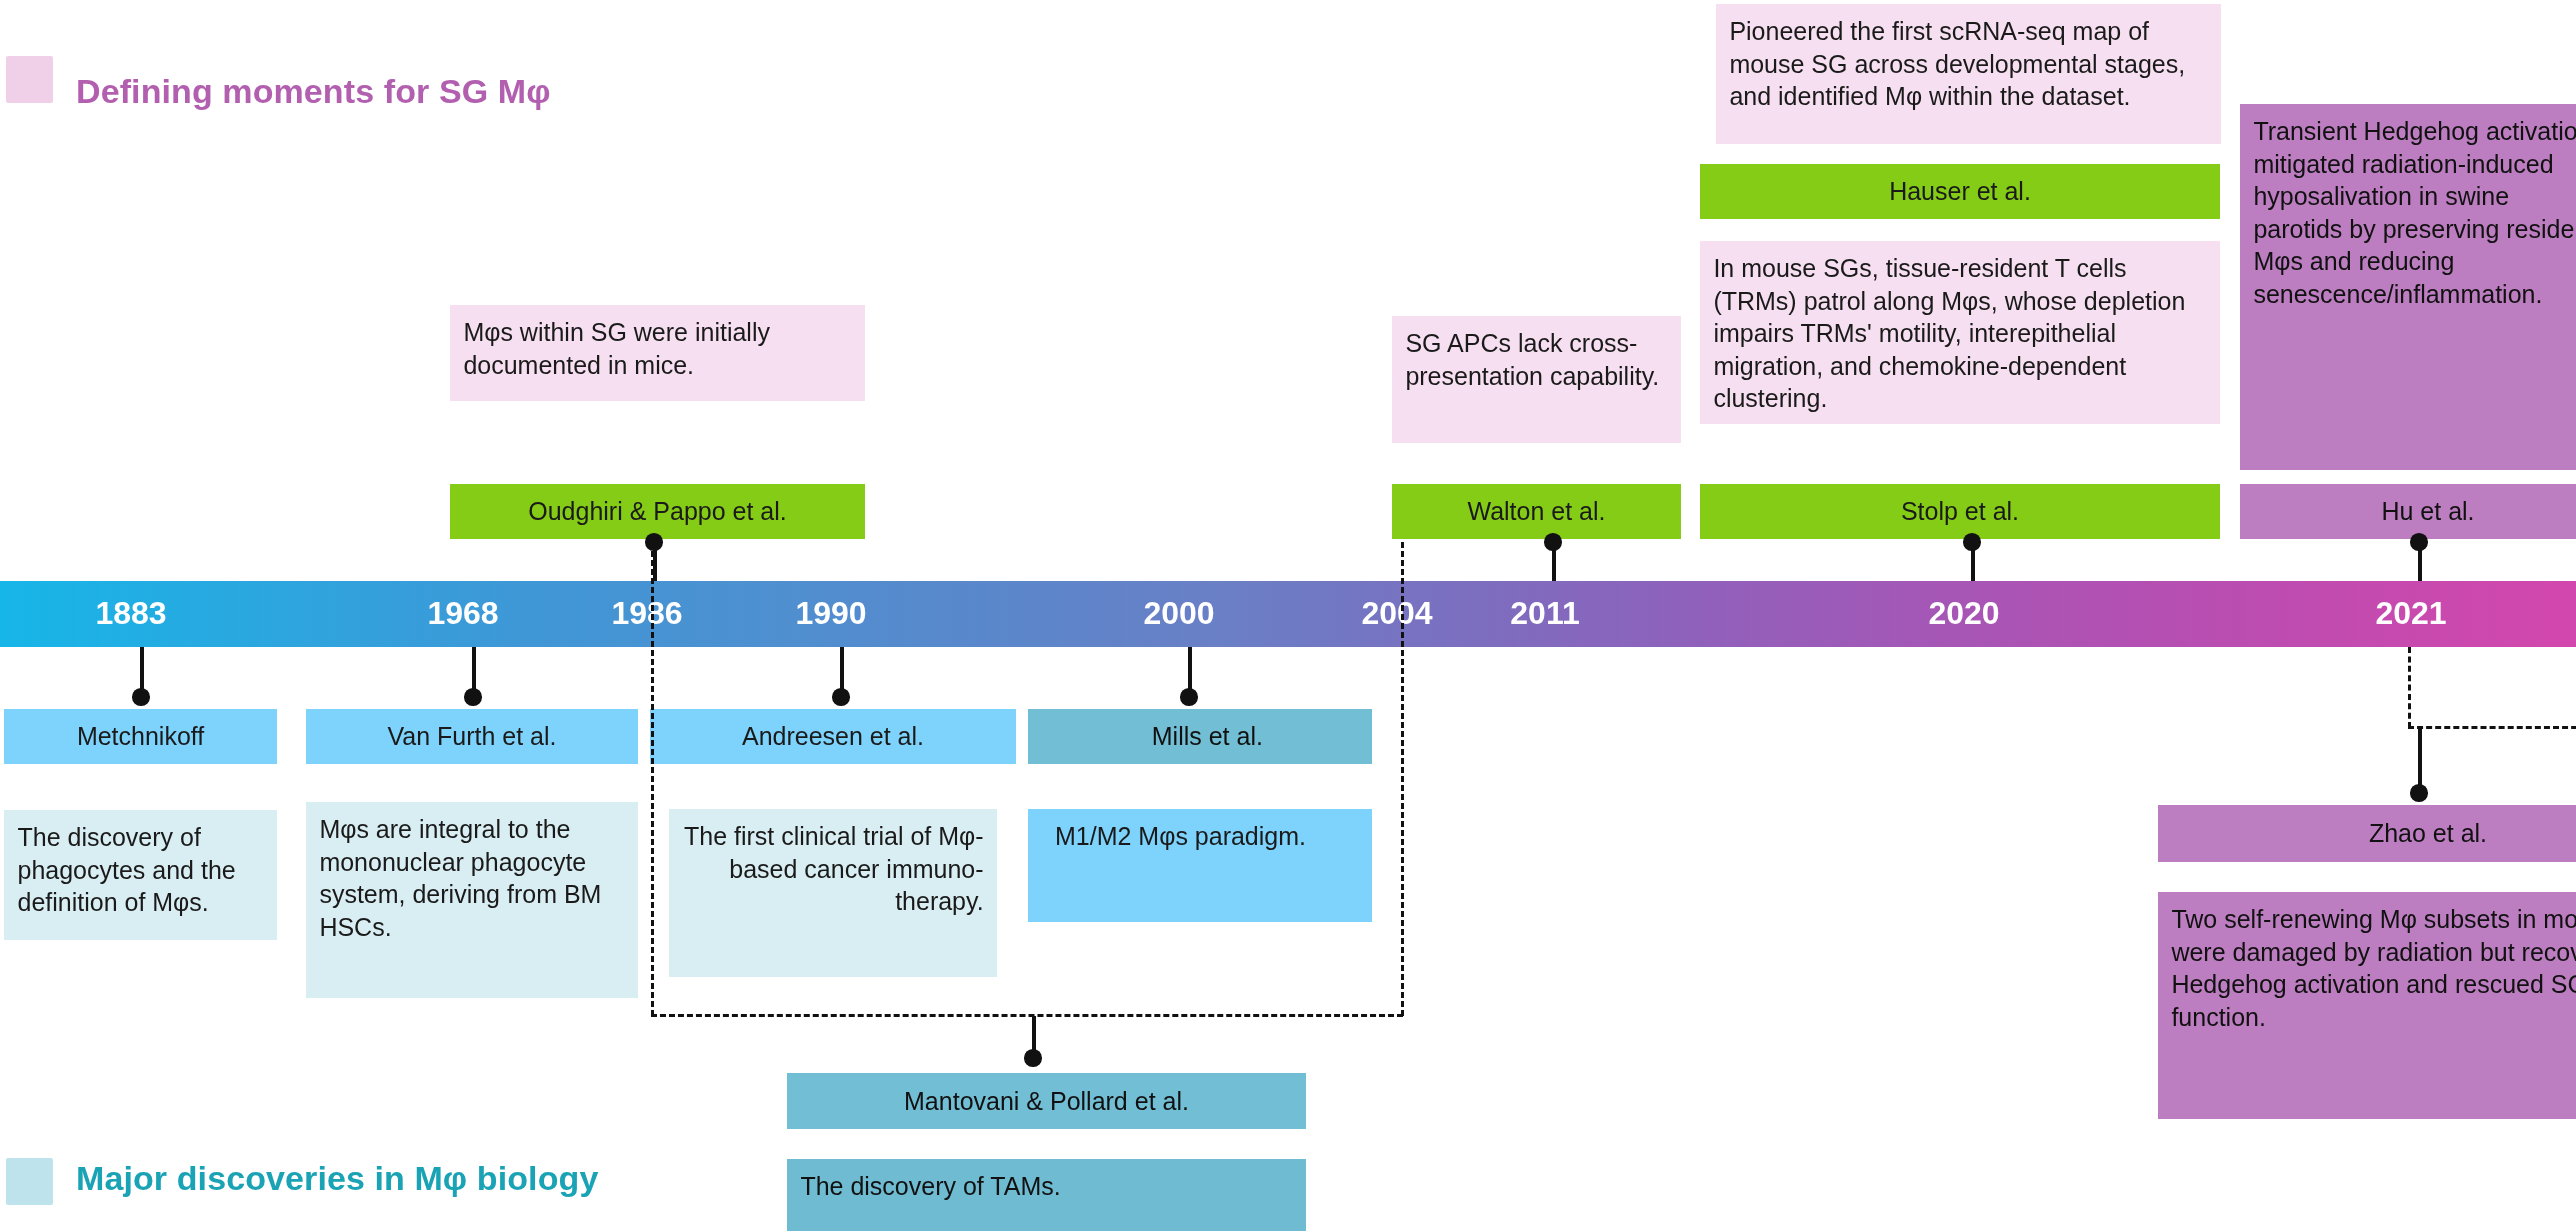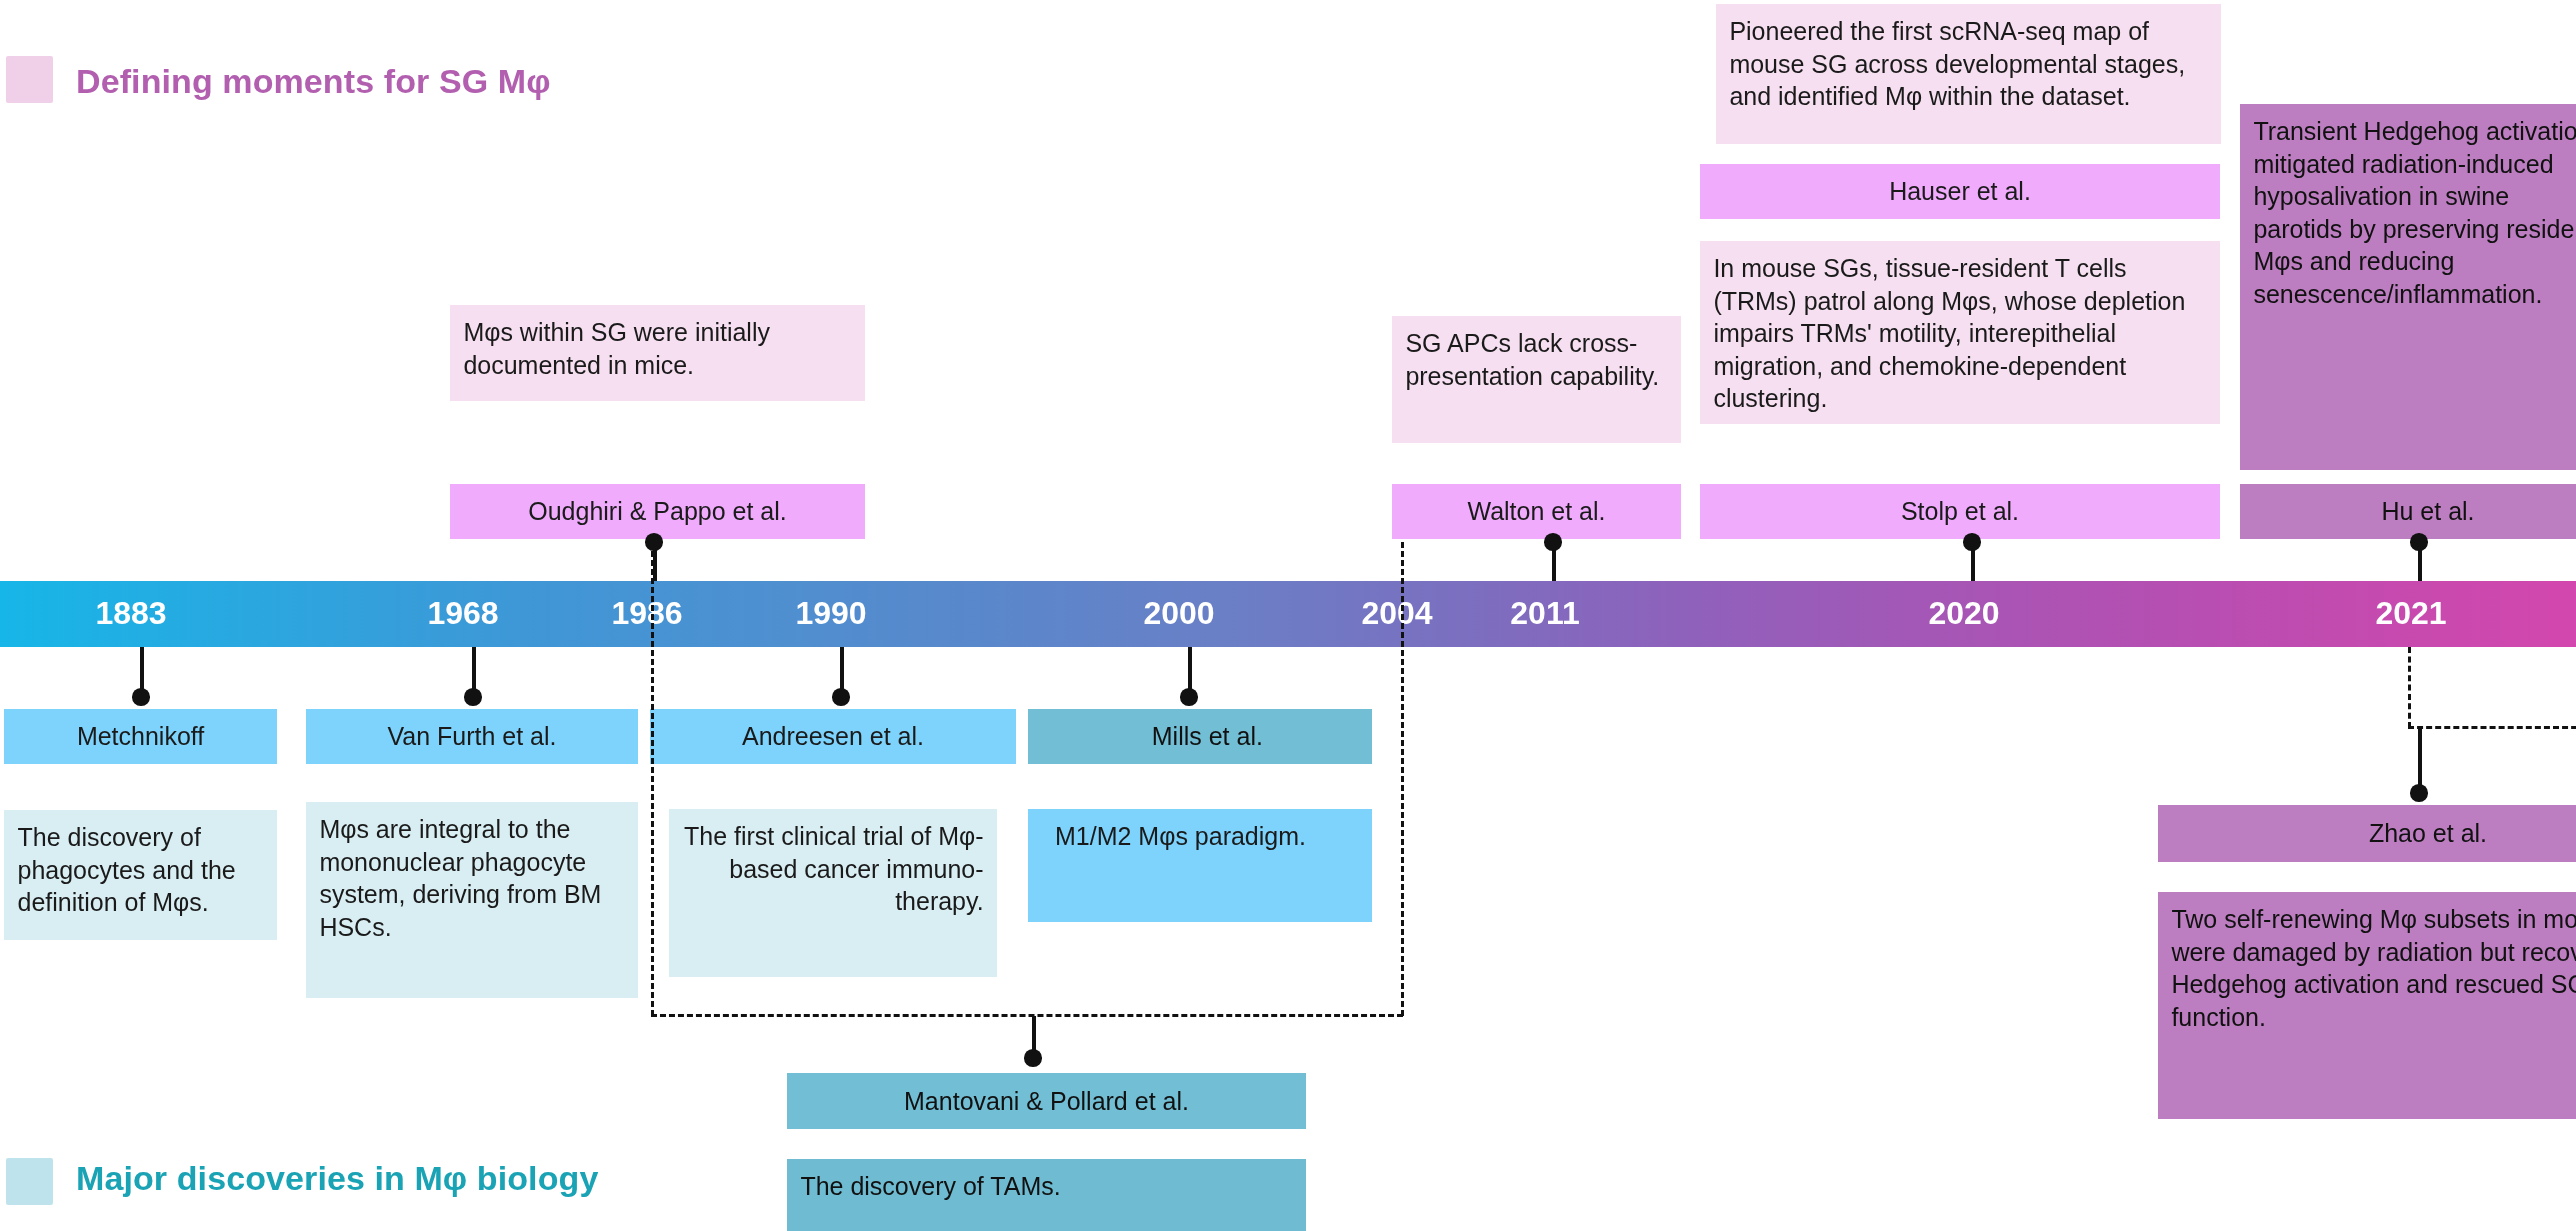--- a/index.html
+++ b/index.html
@@ -52,42 +52,42 @@
     display:flex;align-items:center;justify-content:center;
     padding:7.2px 9.3px;
   }
   .desc-box{
     padding:11.3px 13.4px;
     text-align:left;
   }
 
   
   .pink-light{background:#f6dff0;color:#1a1a1a;}
-  .pink-mid{background:#f0abfc;color:#1a1a1a;}
+  .pink-mid{background:#84cc16;color:#1a1a1a;}
   .purple-strong{background:#bd7ec1;color:#111111;}
 
   
   .teal-light{background:#d9eef3;color:#1a1a1a;}
   .teal-mid{background:#7dd3fc;color:#1a1a1a;}
   .teal-deep{background:#72bed4;color:#111111;}
   .teal-deep2{background:#6fbcd2;color:#111111;}
 
   
   .conn{background:#111111;width:3.6px;}
   .dot{width:17.5px;height:17.5px;border-radius:50%;background:#111111;}
 
   
   .dash-h{border-top:3.6px dashed #111111;}
   .dash-v{border-left:3.6px dashed #111111;}
 </style>
 </head>
 <body>
 
 <div class="abs legend-swatch" style="left:6.2px;top:56px;background:#f0cfe8;"></div>
-<div class="abs legend-text" style="left:76px;top:62px;color:#b25fb0;">Defining moments for SG Mφ</div>
+<div class="abs legend-text" style="left:76px;top:72px;color:#b25fb0;">Defining moments for SG Mφ</div>
 
 <div class="abs legend-swatch" style="left:6.2px;top:1158px;background:#bfe3ec;"></div>
 <div class="abs legend-text" style="left:76px;top:1159px;color:#1aa3b5;">Major discoveries in Mφ biology</div>
 
 <div class="abs" id="timeline-bar"></div>
 
 <div class="abs year-label" style="left:131px;">1883</div>
 <div class="abs year-label" style="left:463px;">1968</div>
 <div class="abs year-label" style="left:647px;">1986</div>
 <div class="abs year-label" style="left:831px;">1990</div>

